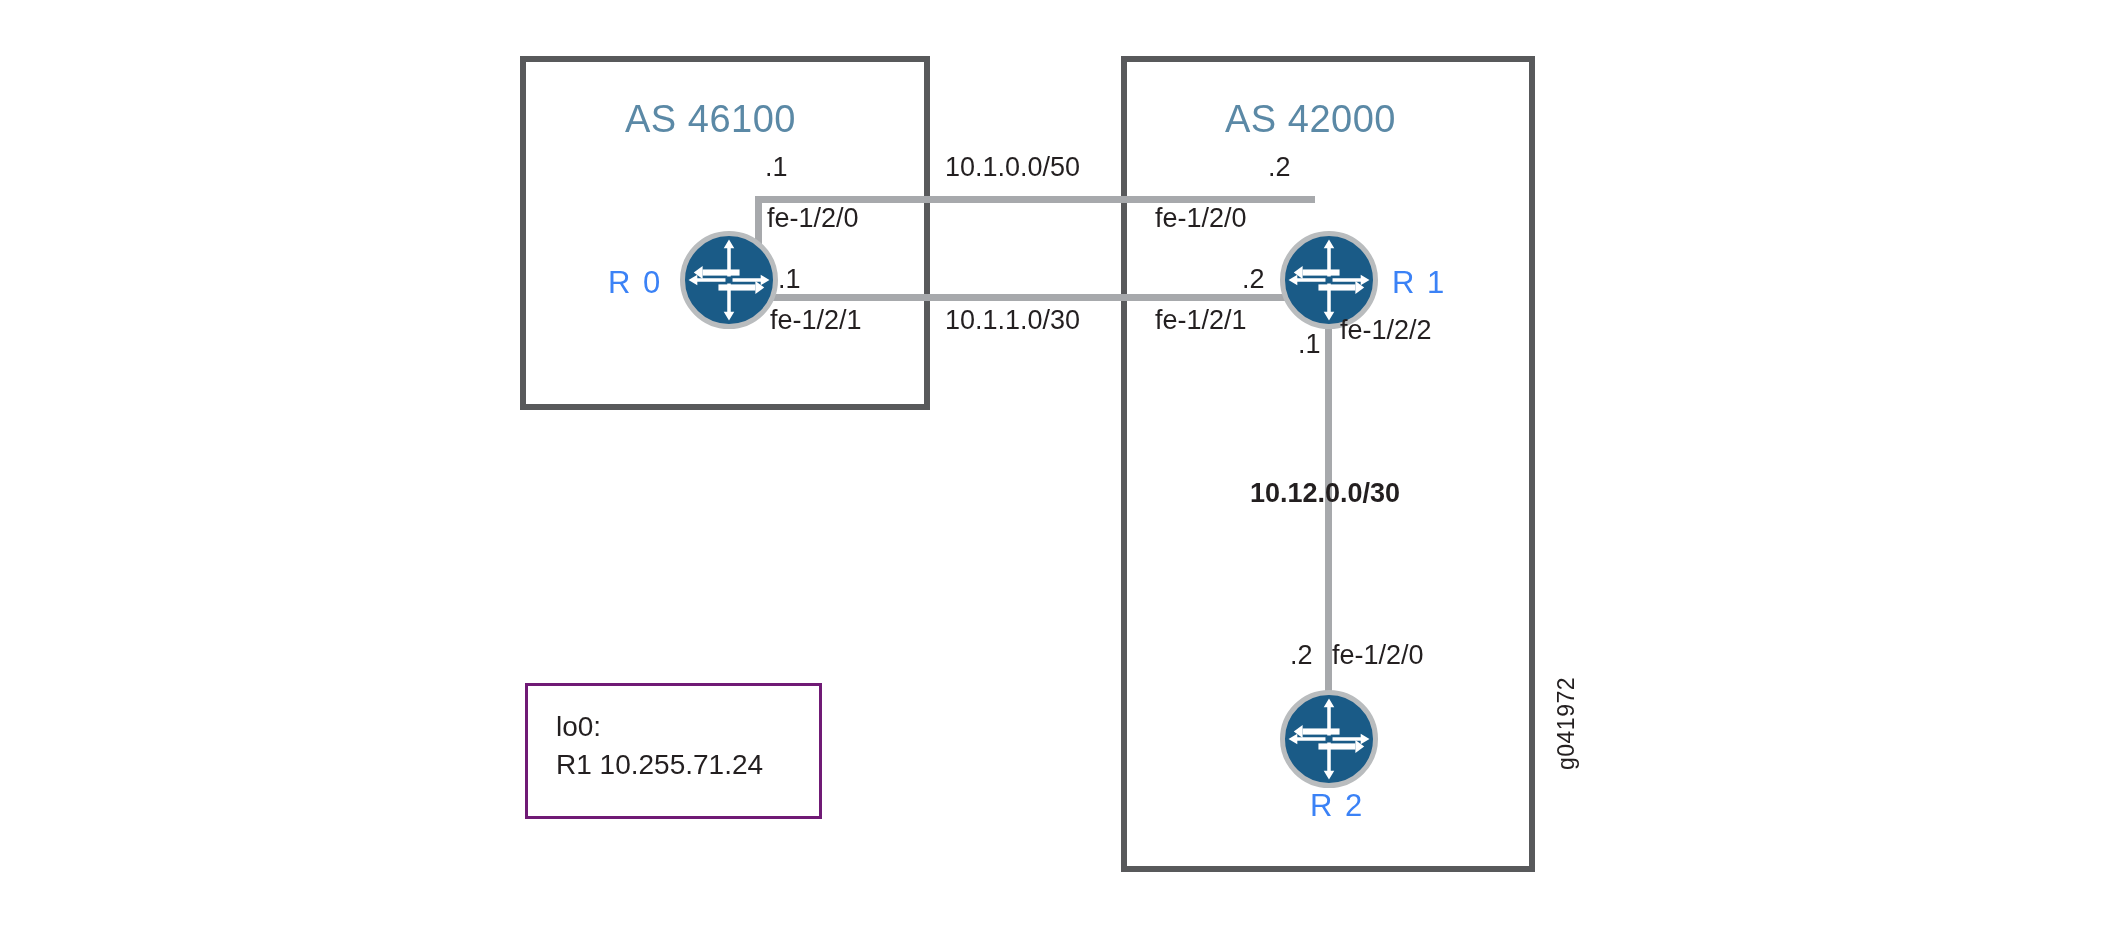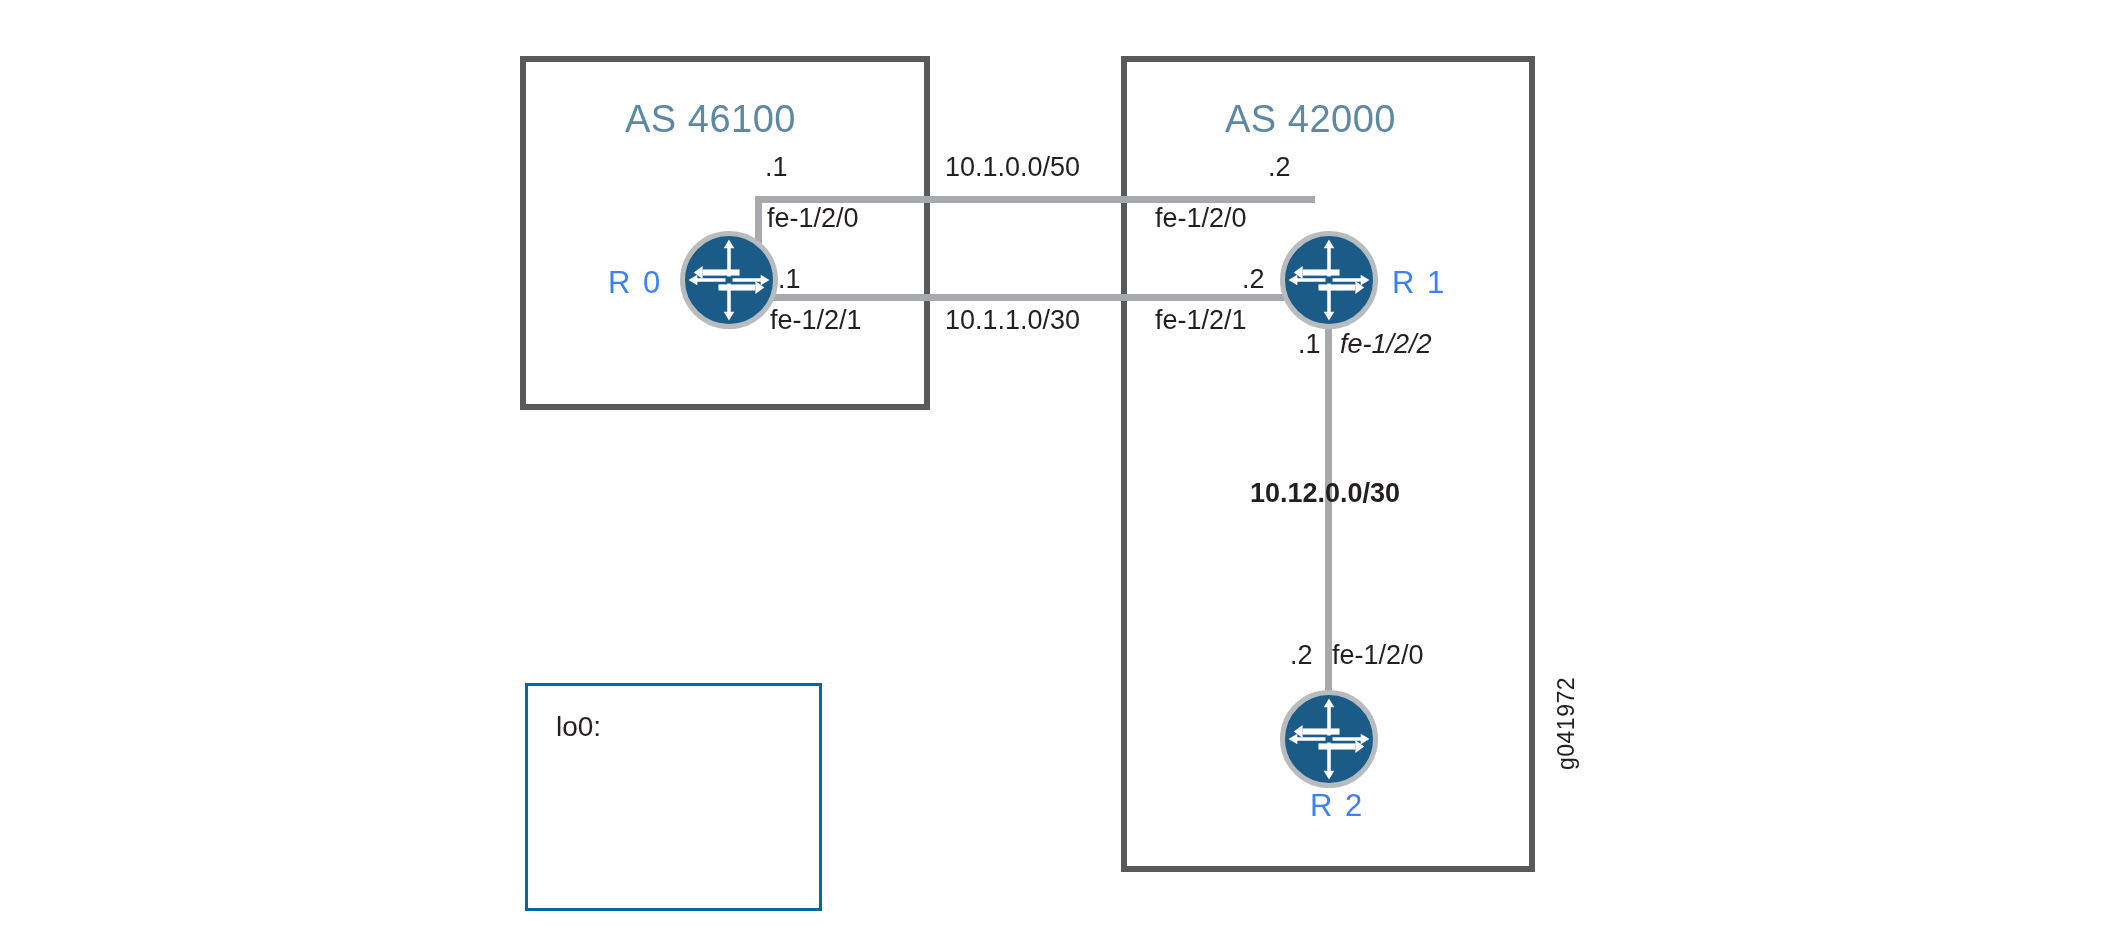--- a/index.html
+++ b/index.html
@@ -99,35 +99,35 @@
 
   #t-net-a      { left: 945px;  top: 152px; }
   #t-net-b      { left: 945px;  top: 305px; }
 
   #t-r1-if0-ip  { left: 1268px; top: 152px; }
   #t-r1-if0     { left: 1155px; top: 203px; }
   #t-r1-if1-ip  { left: 1242px; top: 264px; }
   #t-r1-if1     { left: 1155px; top: 305px; }
 
   #t-r1-if2-ip  { left: 1298px; top: 329px; }
-  #t-r1-if2     { left: 1340px; top: 329px; font-style: italic; }
+  #t-r1-if2     { left: 1340px; top: 315px; }
 
   #t-net-c      { left: 1250px; top: 478px; font-weight: bold; }
 
   #t-r2-if0-ip  { left: 1290px; top: 640px; }
   #t-r2-if0     { left: 1332px; top: 640px; }
 
   
   #legend {
     position: absolute;
     left: 525px;
     top: 683px;
     width: 297px;
-    height: 228px;
-    border: 3px solid #0369a1;
+    height: 136px;
+    border: 3px solid #701a75;
     box-sizing: border-box;
     background: #ffffff;
   }
   #legend-inner {
     position: absolute;
     left: 28px;
     top: 22px;
   }
   .legend-line {
     color: #231f20;
@@ -234,18 +234,19 @@
   <div class="anno" id="t-r1-if2">fe-1/2/2</div>
 
   <div class="anno" id="t-net-c">10.12.0.0/30</div>
 
   <div class="anno" id="t-r2-if0-ip">.2</div>
   <div class="anno" id="t-r2-if0">fe-1/2/0</div>
 
   <div id="legend">
     <div id="legend-inner">
       <div class="legend-line">lo0:</div>
+      <div class="legend-line">R1 10.255.71.24</div>
     </div>
   </div>
 
   <div id="watermark">g041972</div>
 
 </div>
 
 </body></html>

